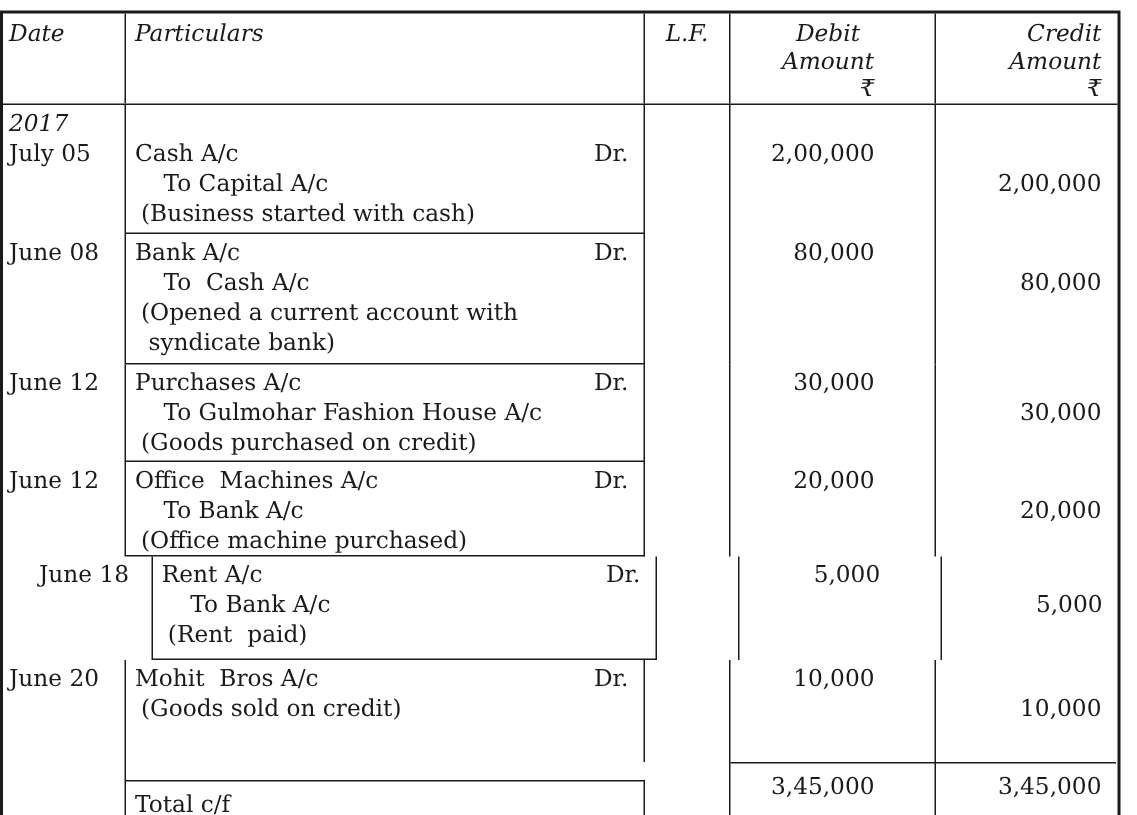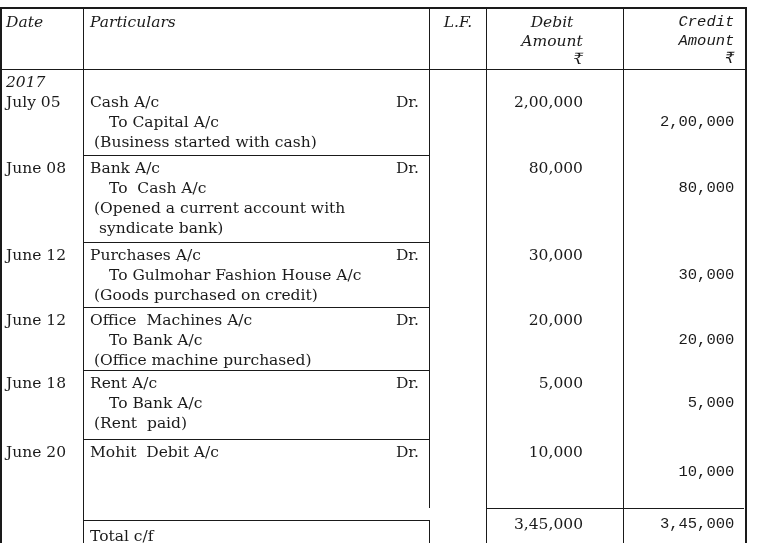--- a/index.html
+++ b/index.html
@@ -15,21 +15,21 @@
     width: 747px;
     border: 2.5px solid #1a1a1a;
     background: #fff;
   }
   .row { display: flex; align-items: stretch; }
   
   .c-date { width: 82px;  border-right: 1.7px solid #1a1a1a; padding: 2px 4px 0 4px; }
   .c-part { width: 346px; border-right: 1.7px solid #1a1a1a; padding: 2px 0 0 6px; }
   .c-lf   { width: 57px;  border-right: 1.7px solid #1a1a1a; padding: 2px 2px 0 2px; }
   .c-deb  { width: 137px; border-right: 1.7px solid #1a1a1a; padding: 2px 40px 0 4px; text-align: right; }
-  .c-cred { width: 120.3px; padding: 2px 10px 0 4px; text-align: right; font-family: Liberation Mono, monospace; }
+  .c-cred { width: 120.3px; padding: 2px 10px 0 4px; text-align: right; }
 
   .hdr { min-height: 55px; border-bottom: 1.7px solid #1a1a1a; }
   .hdr > div { font-style: italic; line-height: 18.5px; padding-top: 4px; }
   .hdr .c-date, .hdr .c-part { font-size: 15.5px; }
   .hdr .c-lf { text-align: center; font-size: 15.5px; }
   .hdr .c-deb, .hdr .c-cred { font-size: 15.5px; }
   .hdr .c-deb .hl { text-align: center; padding-left: 30px; }
   .hdr .c-deb .rupee { text-align: right; }
   .hdr .c-cred .hl, .hdr .c-cred .rupee { text-align: right; }
 
@@ -44,21 +44,21 @@
 
   .divider .c-part { border-bottom: 1.7px solid #1a1a1a; }
 
   .pt1 { padding-top: 22px; }   
   .pt2 { padding-top: 42px; }   
 
   .e1 { min-height: 86px; }
   .e2 { min-height: 87px; }
   .e3 { min-height: 65px; }
   .e4 { min-height: 63px; }
-  .e5 { min-height: 69px; }
+  .e5 { min-height: 69px; margin-left: 20px; }
   .e6 { min-height: 68px; }
 
   .total-row { min-height: 30px; }
   .total-row .c-part { border-top: 1.7px solid #1a1a1a; text-align: left; padding-top: 5px; margin-top: 12px; }
   .total-row .c-deb  { border-top: 1.7px solid #1a1a1a; padding-top: 5px; }
   .total-row .c-cred { border-top: 1.7px solid #1a1a1a; padding-top: 5px; }
 </style>
 </head>
 <body>
 
@@ -172,23 +172,24 @@
     <div class="c-deb">5,000</div>
     <div class="c-cred pt1">5,000</div>
   </div>
 
   <div class="row entry e6 body-text">
     <div class="c-date">
       <div>June 20</div>
     </div>
     <div class="c-part">
       <div class="acct-line">
-        <span>Mohit  Debit A/c</span>
-        <span>Dr.</span>
-      </div>
+        <span>Mohit  Bros A/c</span>
+        <span>Dr.</span>
+      </div>
+      <div class="narr">(Goods sold on credit)</div>
     </div>
     <div class="c-lf"></div>
     <div class="c-deb">10,000</div>
     <div class="c-cred pt1">10,000</div>
   </div>
 
   <div class="row total-row body-text">
     <div class="c-date"></div>
     <div class="c-part">Total c/f</div>
     <div class="c-lf"></div>

